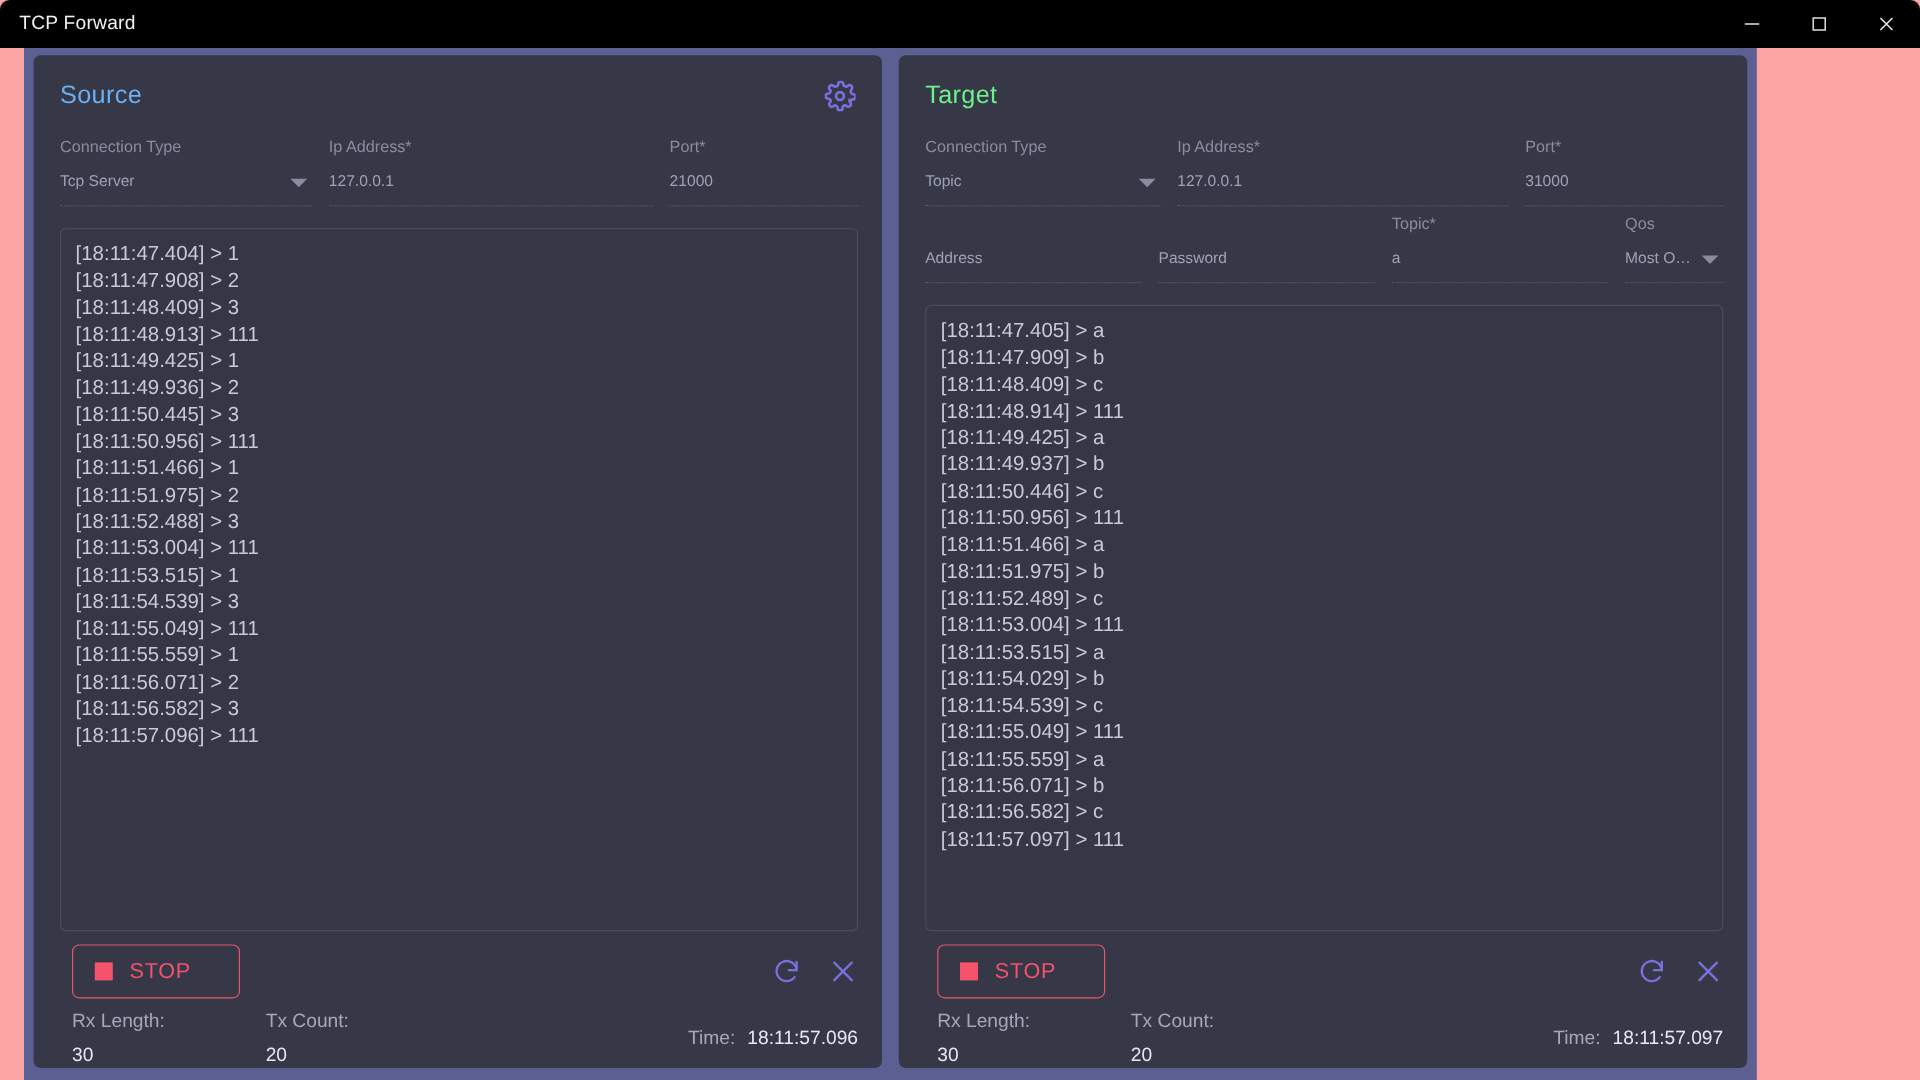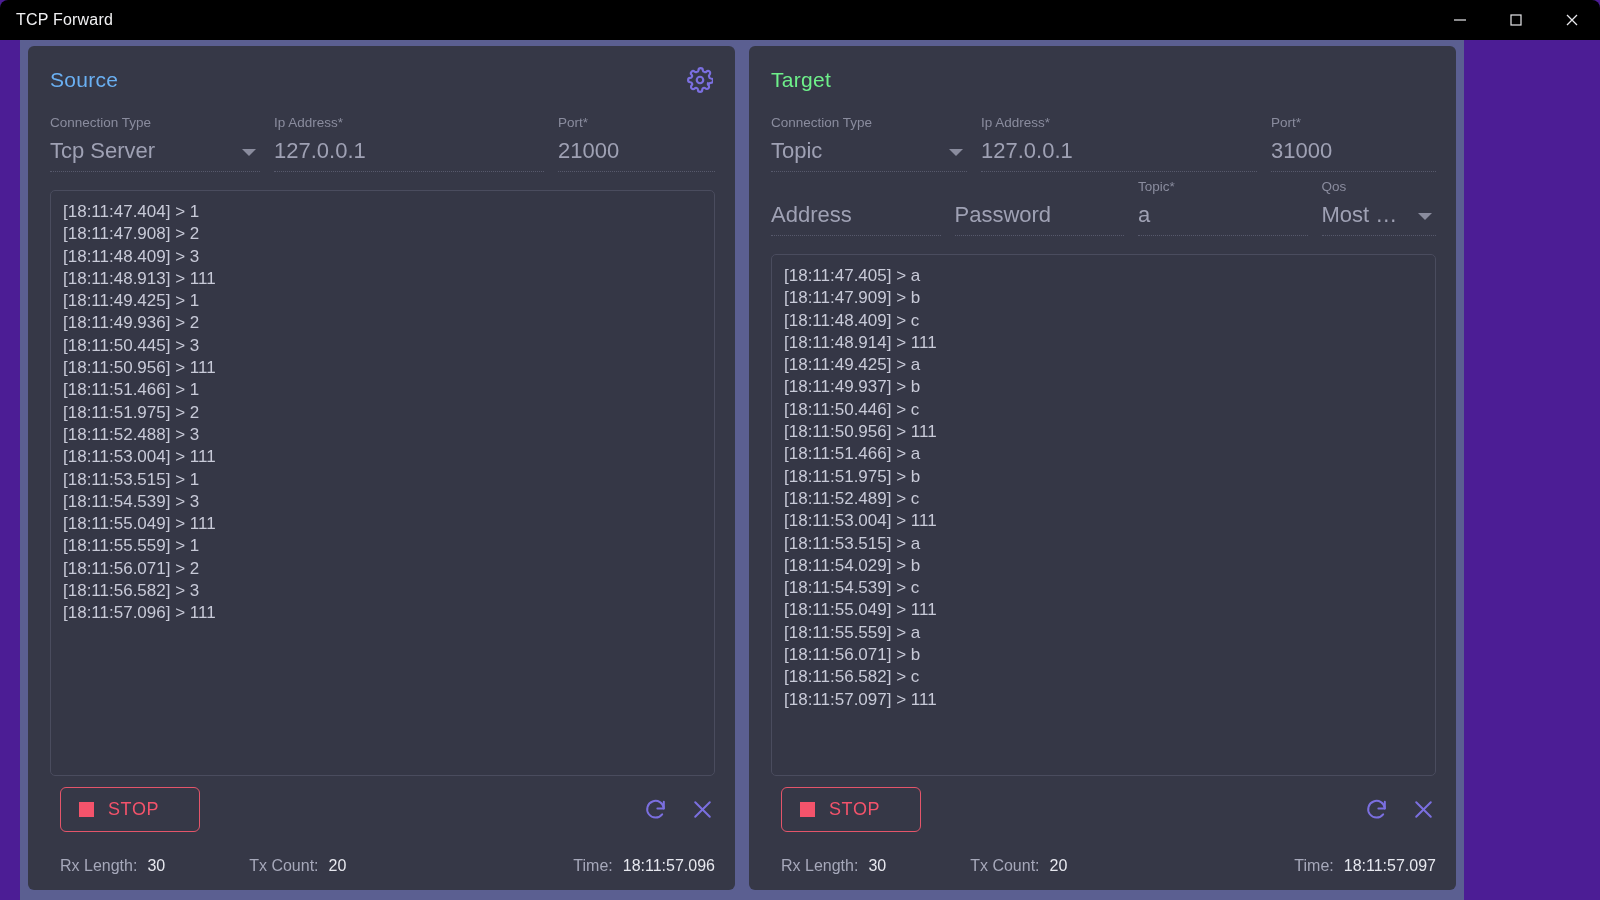--- a/index.html
+++ b/index.html
@@ -5,21 +5,21 @@
   * { box-sizing: border-box; margin: 0; padding: 0; }
   html, body {
     width: 1600px; height: 900px;
     background: #000;
     font-family: "Liberation Sans", sans-serif;
     overflow: hidden;
   }
   #app {
     position: relative;
     width: 1600px; height: 900px;
-    background: #4c1d95;
+    background: #fca5a5;
   }
 
   
   .titlebar {
     position: absolute; left: 0; top: 0;
     width: 1600px; height: 40px;
     background: #000000;
     display: flex; align-items: center;
     border-top-left-radius: 8px;
     border-top-right-radius: 8px;
@@ -105,21 +105,21 @@
     color: #8a8c9e;
     font-size: 13.5px;
     line-height: 18px;
     margin-bottom: 6px;
     white-space: nowrap;
   }
   .field .lbl.spacer { visibility: hidden; }
   .field .val {
     display: block;
     color: #9fa1b4;
-    font-size: 22px;
+    font-size: 13px;
     line-height: 26px;
     white-space: nowrap;
     overflow: hidden;
     text-overflow: ellipsis;
   }
   .field.select .val { padding-right: 26px; }
   .caret {
     position: absolute;
     right: 4px; bottom: 15px;
     width: 0; height: 0;
@@ -195,21 +195,21 @@
 
   
   .statusbar {
     height: 48px;
     display: flex;
     align-items: center;
     padding: 0 20px 0 32px;
     font-size: 16px;
     color: #b9bbc9;
   }
-  .st-group { display: flex; align-items: baseline; gap: 10px; }
+  .st-group { display: flex; align-items: baseline; gap: 10px; flex-direction: column; }
   .st-label { color: #a6a8ba; }
   .st-value { color: #e7e8ef; }
   .st-gap { width: 84px; }
   .st-spacer { margin-left: auto; }
   .st-time { display: flex; align-items: baseline; gap: 10px; }
 </style>
 </head>
 <body>
 
 <div id="app">

